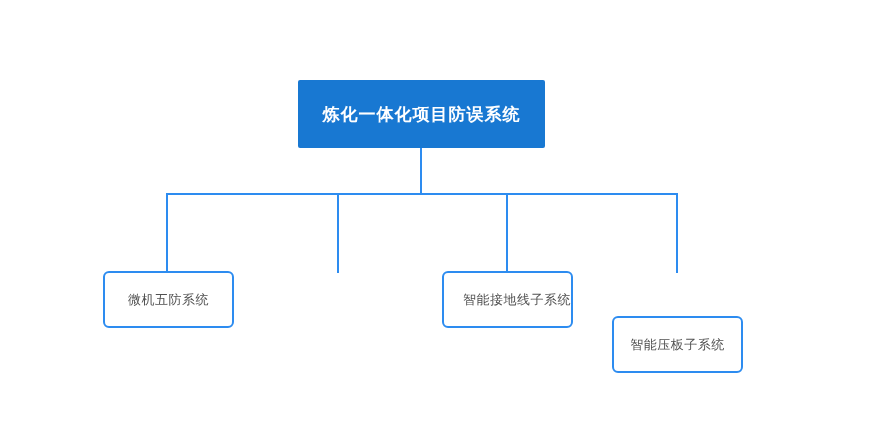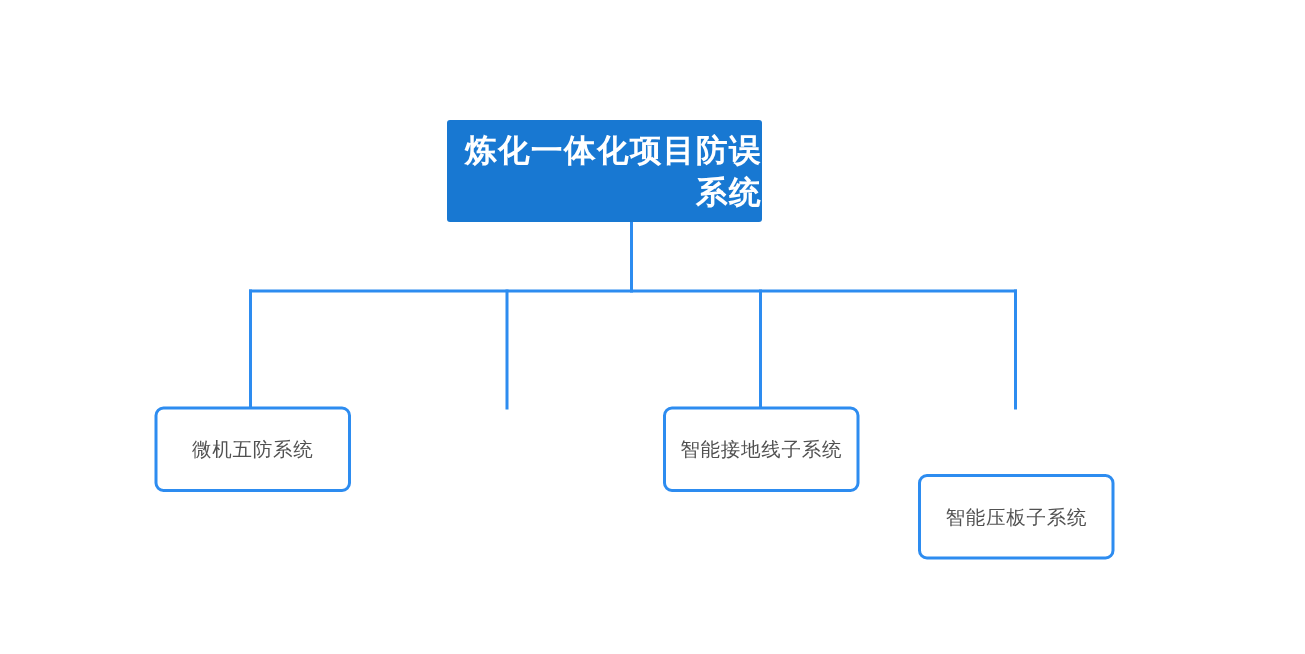--- a/index.html
+++ b/index.html
@@ -22,44 +22,44 @@
     position: absolute;
     box-sizing: border-box;
     display: flex;
     align-items: center;
     justify-content: center;
     text-align: center;
   }
   .node-root {
     left: 298px;
     top: 80px;
-    width: 210px;
+    width: 247px;
     height: 68px;
     background: var(--root-fill, #1878d2);
     color: var(--root-text, #ffffff);
-    font-size: 21px;
+    font-size: 17px;
     font-weight: bold;
     letter-spacing: 1px;
     border-radius: 2px;
     text-align: right;
   }
   .node-child {
     top: 271px;
     width: 131px;
     height: 57px;
     background: #ffffff;
     border: 2px solid var(--connector, #2d8cf0);
     border-radius: 6px;
     color: var(--child-text, #515151);
     font-size: 13px;
     letter-spacing: 0.5px;
   }
   .node-child-1 { left: 103px; }
   .node-child-2 { left: 273px; }
-  .node-child-3 { left: 442px; }
+  .node-child-3 { left: 442px; justify-content: flex-end; }
   .node-child-4 { left: 612px; margin-top: 45px; }
   
   .connector {
     position: absolute;
     background: var(--connector, #2d8cf0);
   }
   .conn-stem {
     left: 420px;
     top: 147px;
     width: 2px;

